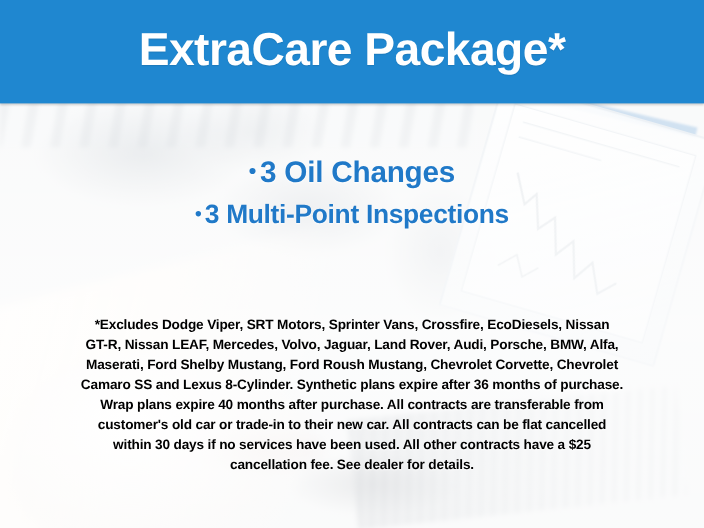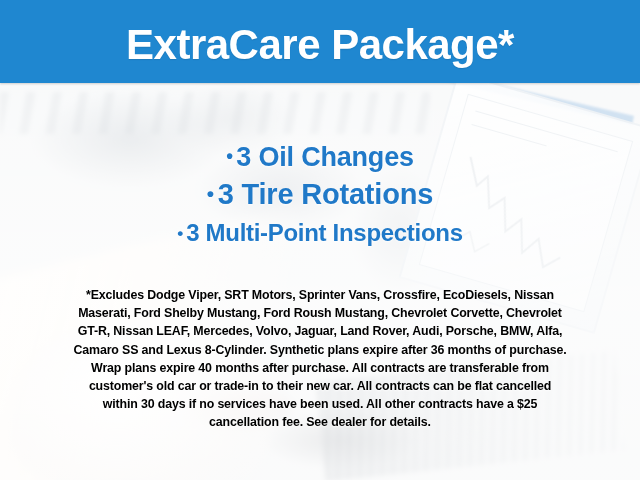--- a/index.html
+++ b/index.html
@@ -168,21 +168,21 @@
       linear-gradient(180deg, rgba(255,255,255,0.58) 0%, rgba(255,255,255,0.74) 38%, rgba(255,255,255,0.80) 62%, rgba(255,255,255,0.72) 100%);
     pointer-events: none;
   }
 
   
   .header-banner {
     position: absolute;
     left: 0;
     top: 0;
     width: 640px;
-    height: 83px;
+    height: 94px;
     background: #1f87d0;
     box-shadow: 0 1px 2px rgba(0,0,0,0.18);
     z-index: 5;
   }
   .header-title {
     position: absolute;
     left: 0;
     right: 0;
     top: 20px;
     text-align: center;
@@ -266,28 +266,27 @@
     <div class="ph-hand"></div>
     <div class="photo-wash"></div>
   </div>
 
   <div class="header-banner">
     <div class="header-title">ExtraCare Package*</div>
   </div>
 
   <div class="benefits">
     <span class="benefit-line benefit-1"><span class="bul">•</span><span>3 Oil Changes</span></span>
-    <span class="benefit-line benefit-2"><span class="bul">•</span><span>3 Tire Rotations</span></span>
     <span class="benefit-line benefit-3"><span class="bul">•</span><span>3 Multi-Point Inspections</span></span>
   </div>
 
   <div class="fineprint">
     <span class="fp-line">*Excludes Dodge Viper, SRT Motors, Sprinter Vans, Crossfire, EcoDiesels, Nissan</span>
+    <span class="fp-line">GT-R, Nissan LEAF, Mercedes, Volvo, Jaguar, Land Rover, Audi, Porsche, BMW, Alfa,</span>
     <span class="fp-line">Maserati, Ford Shelby Mustang, Ford Roush Mustang, Chevrolet Corvette, Chevrolet</span>
-    <span class="fp-line">GT-R, Nissan LEAF, Mercedes, Volvo, Jaguar, Land Rover, Audi, Porsche, BMW, Alfa,</span>
     <span class="fp-line">Camaro SS and Lexus 8-Cylinder. Synthetic plans expire after 36 months of purchase.</span>
     <span class="fp-line">Wrap plans expire 40 months after purchase. All contracts are transferable from</span>
     <span class="fp-line">customer's old car or trade-in to their new car. All contracts can be flat cancelled</span>
     <span class="fp-line">within 30 days if no services have been used. All other contracts have a $25</span>
     <span class="fp-line">cancellation fee. See dealer for details.</span>
   </div>
 
 </div>
 
 </body></html>

